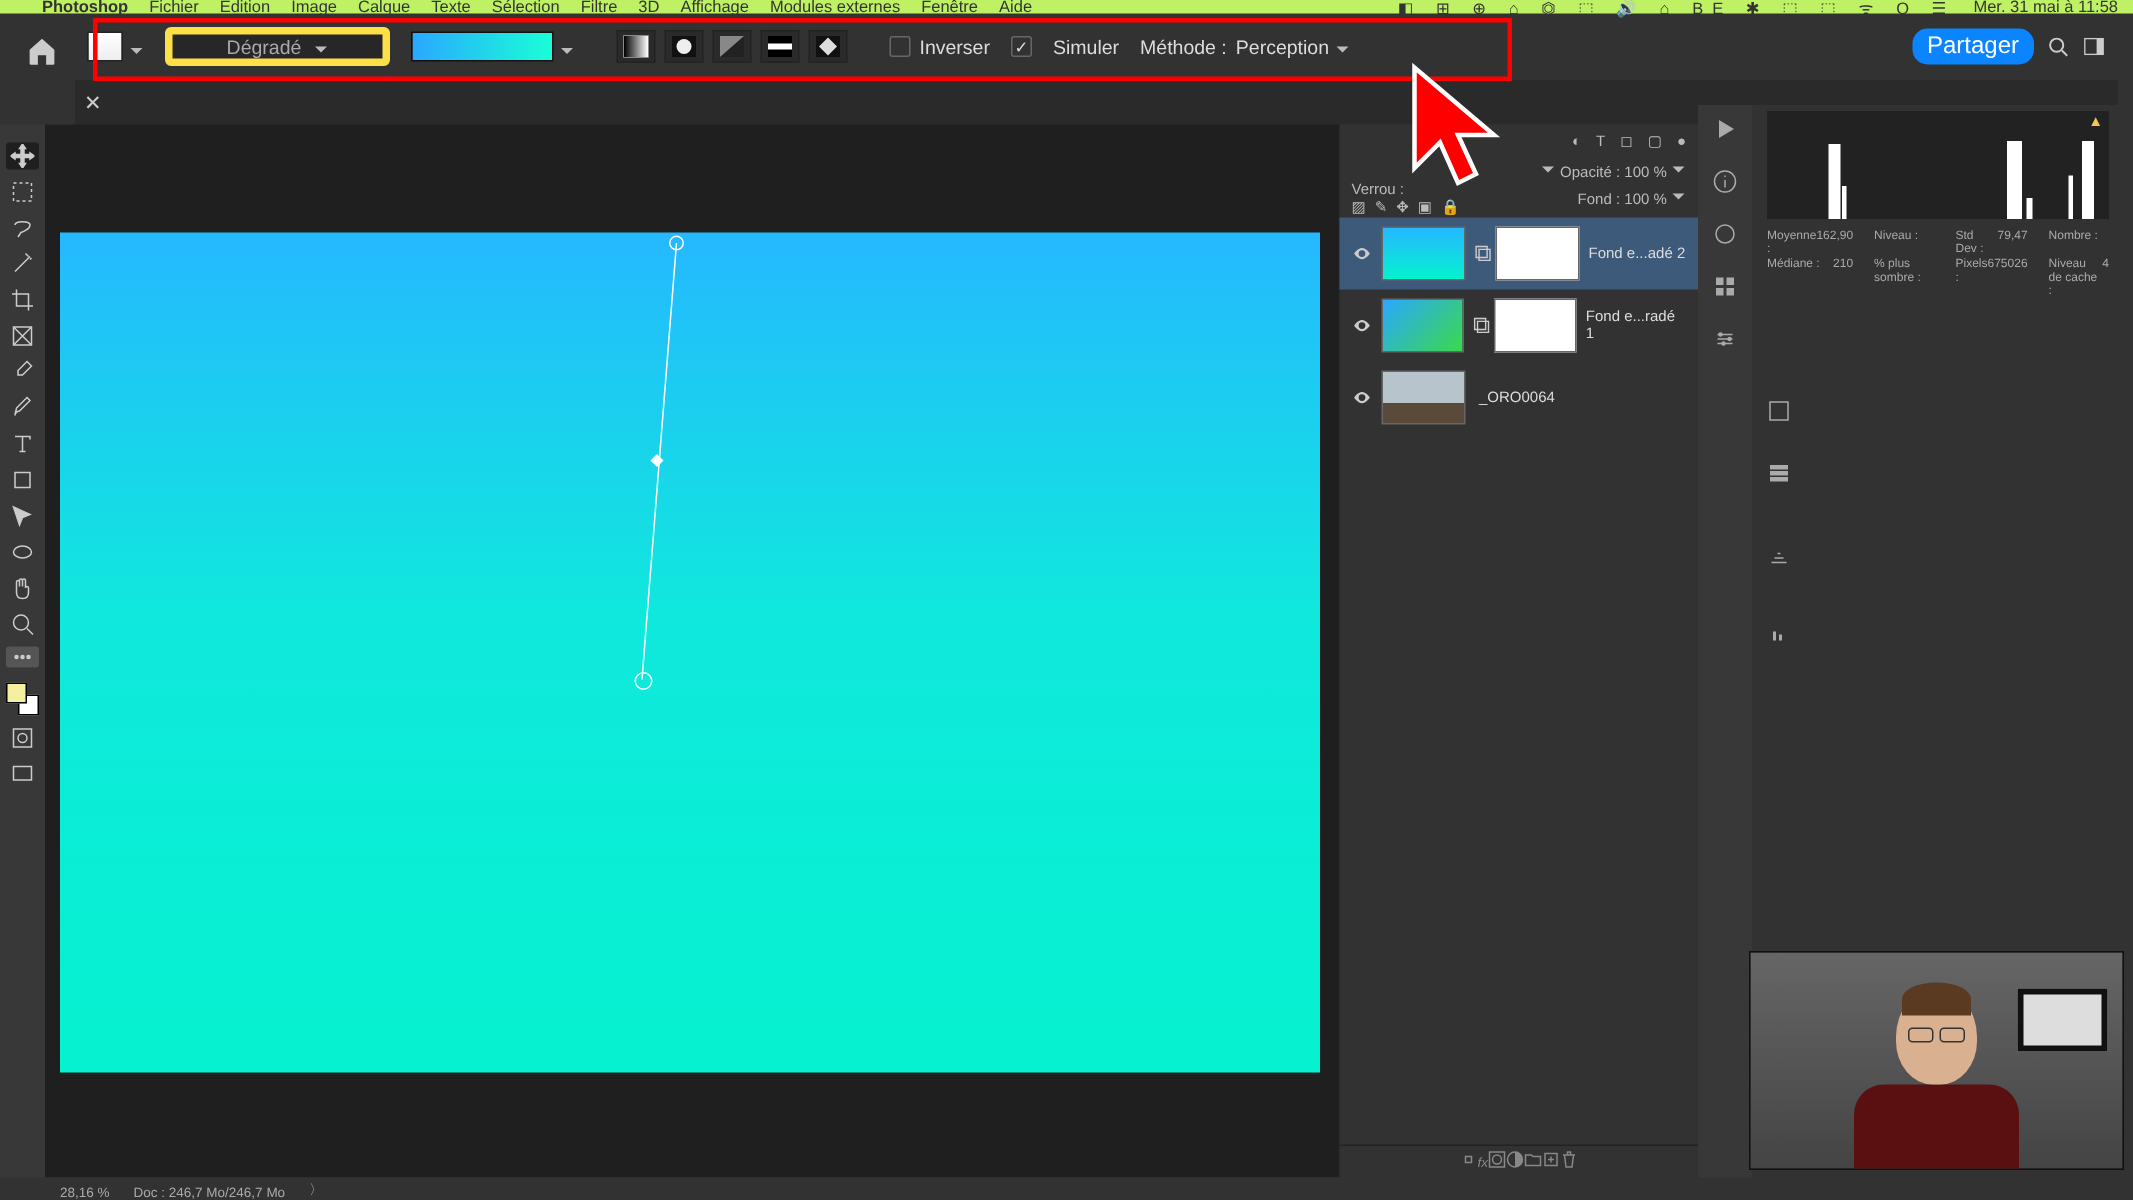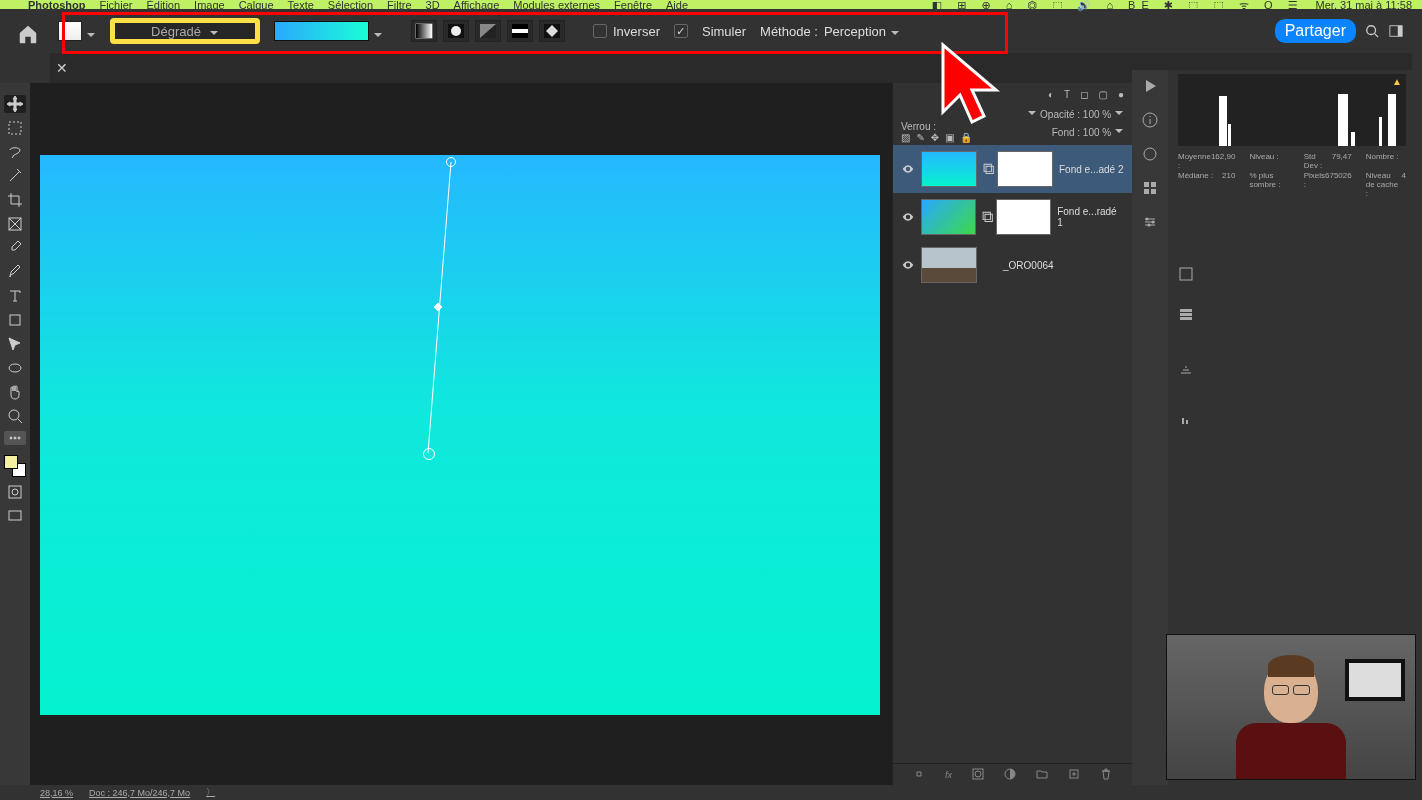--- a/index.html
+++ b/index.html
@@ -44,38 +44,38 @@
   .tool.active { background:#1f1f1f; }
   .fgbg { position:relative; width:22px; height:22px; margin-top:4px; }
   .fgbg .fg { position:absolute; top:0; left:0; width:14px; height:14px; background:#f5f0a0; border:1px solid #000; }
   .fgbg .bg { position:absolute; bottom:0; right:0; width:14px; height:14px; background:#fff; border:1px solid #000; }
   
   .canvas-area { position:absolute; top:83px; left:30px; width:862px; bottom:15px; background:#1f1f1f; overflow:hidden; }
   .canvas { position:absolute; top:72px; left:10px; width:840px; height:560px; background:linear-gradient(180deg,#25b8ff 0%, #10e8dd 45%, #05f2cf 100%); }
   .handle { position:absolute; width:10px; height:10px; border:1.5px solid #fff; border-radius:50%; background:transparent; }
   .handle.filled { background:#fff; width:6px; height:6px; transform:rotate(45deg); border-radius:0; }
   
-  .status-bar { position:absolute; bottom:0; left:30px; right:0; height:15px; background:#323232; display:flex; align-items:center; font-size:9px; color:#aaa; padding-left:10px; gap:16px;text-decoration:underline; }
+  .status-bar { position:absolute; bottom:0; left:30px; right:0; height:15px; background:#323232; display:flex; align-items:flex-end; font-size:9px; color:#aaa; padding-left:10px; gap:16px; }
   
   .layers-panel { position:absolute; top:83px; left:892px; width:240px; bottom:15px; background:#323232; border-left:1px solid #222; }
   .layer-controls { padding:4px 8px; font-size:10px; color:#bbb; }
   .lc-row { display:flex; align-items:center; justify-content:space-between; height:18px; }
   .lc-row .icons { display:flex; gap:6px; }
   .layer-item { display:flex; align-items:center; gap:6px; padding:6px 8px; height:48px; }
   .layer-item.selected { background:#3d5a7a; }
   .eye { width:14px; display:flex; justify-content:center; }
   .eye svg { width:12px; height:12px; fill:#ccc; }
   .thumb { width:56px; height:36px; border:1px solid #666; }
   .thumb.grad1 { background:linear-gradient(180deg,#25b8ff,#05f2cf); }
   .thumb.grad2 { background:linear-gradient(135deg,#2aa8ff,#3bd94a); }
   .thumb.white { background:#fff; }
   .thumb.photo { background:linear-gradient(#b8c4cc 60%, #5a4a3a 60%); position:relative; }
   .link-ic { width:8px; }
   .layer-name { font-size:10px; color:#ddd; }
-  .layer-bottom { position:absolute; bottom:0; left:0; right:0; height:22px; border-top:1px solid #222; display:flex; align-items:center; justify-content:space-between; padding:0 20px; }
+  .layer-bottom { position:absolute; bottom:0; left:0; right:0; height:22px; border-top:1px solid #222; display:flex; align-items:center; justify-content:center; padding:0 20px; }
   .layer-bottom svg { width:12px; height:12px; fill:#888; }
   
   .icon-strip { position:absolute; top:70px; left:1132px; width:36px; bottom:15px; background:#383838; display:flex; flex-direction:column; align-items:center; padding-top:8px; gap:14px; }
   .icon-strip svg { width:16px; height:16px; fill:#aaa; }
   
   .histo-panel { position:absolute; top:70px; left:1168px; right:6px; height:186px; background:#323232; }
   .histo-tabs { display:flex; gap:14px; padding:4px 10px; font-size:10px; color:#bbb; border-bottom:1px solid #222; }
   .histo-tabs .active { color:#fff; }
   .histo-row { display:flex; align-items:center; gap:6px; padding:3px 10px; font-size:9px; color:#bbb; }
   .histo-sel { background:#272727; border:1px solid #1a1a1a; padding:1px 18px 1px 6px; border-radius:3px; font-size:9px; position:relative; }
@@ -400,21 +400,21 @@
     <div class="thumb white"></div>
     <span class="layer-name">Fond e...radé 1</span>
   </div>
   <div class="layer-item">
     <div class="eye">
         <svg viewBox="0 0 16 16">
           <path d="M8 3C4 3 1 8 1 8s3 5 7 5 7-5 7-5-3-5-7-5zm0 8a3 3 0 110-6 3 3 0 010 6z"></path>
         </svg>
       </div>
     <div class="thumb photo"></div>
-    <span class="layer-name" style="margin-left:20px">_ORO0064</span>
+    <span class="layer-name" style="margin-left:3px">_ORO0064</span>
   </div>
 
   <div class="layer-bottom">
     <span><svg viewBox="0 0 12 12">
           <path d="M4 4h4v4H4z" fill="none" stroke="#888"></path>
         </svg></span>
     <span style="font-size:9px;color:#888;font-style:italic">fx</span>
     <span><svg viewBox="0 0 12 12">
           <rect x="1" y="1" width="10" height="10" fill="none" stroke="#888"></rect>
           <circle cx="6" cy="6" r="3" fill="none" stroke="#888"></circle>

